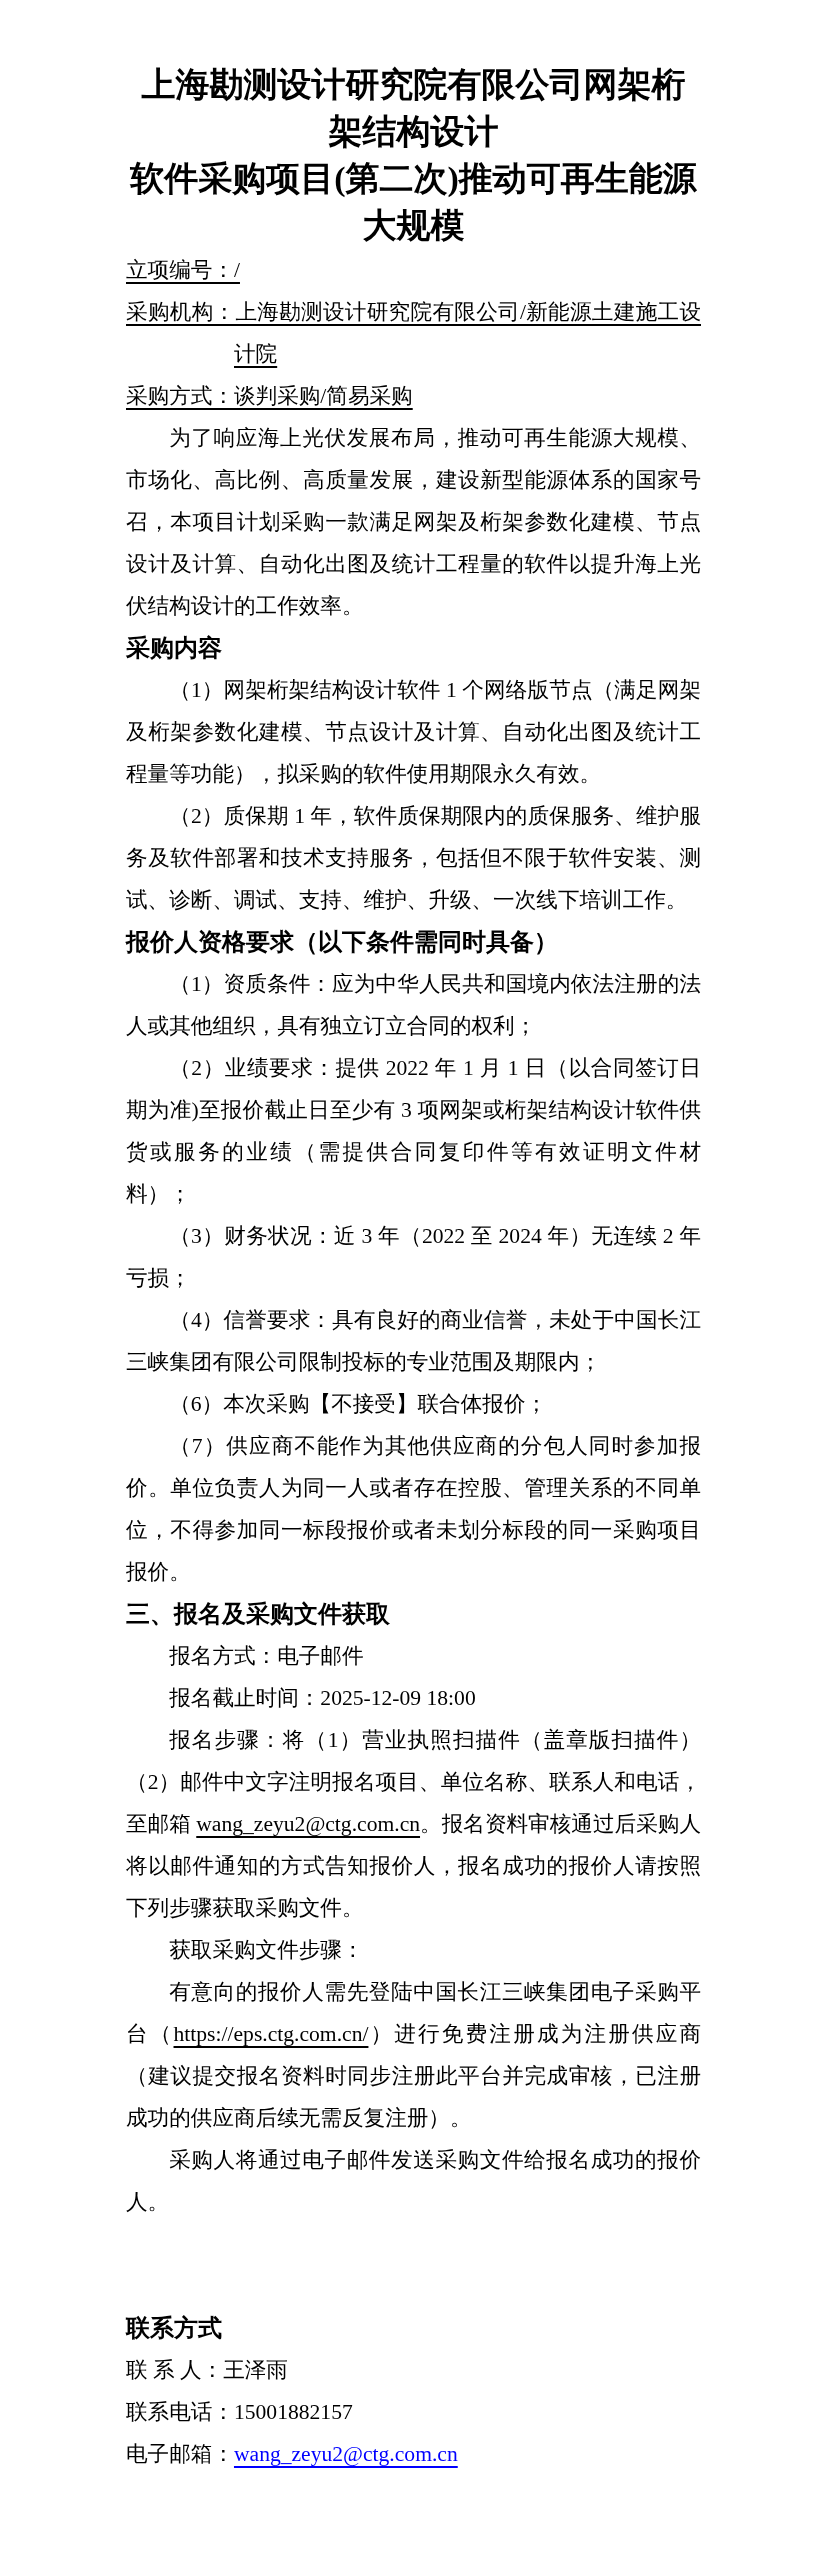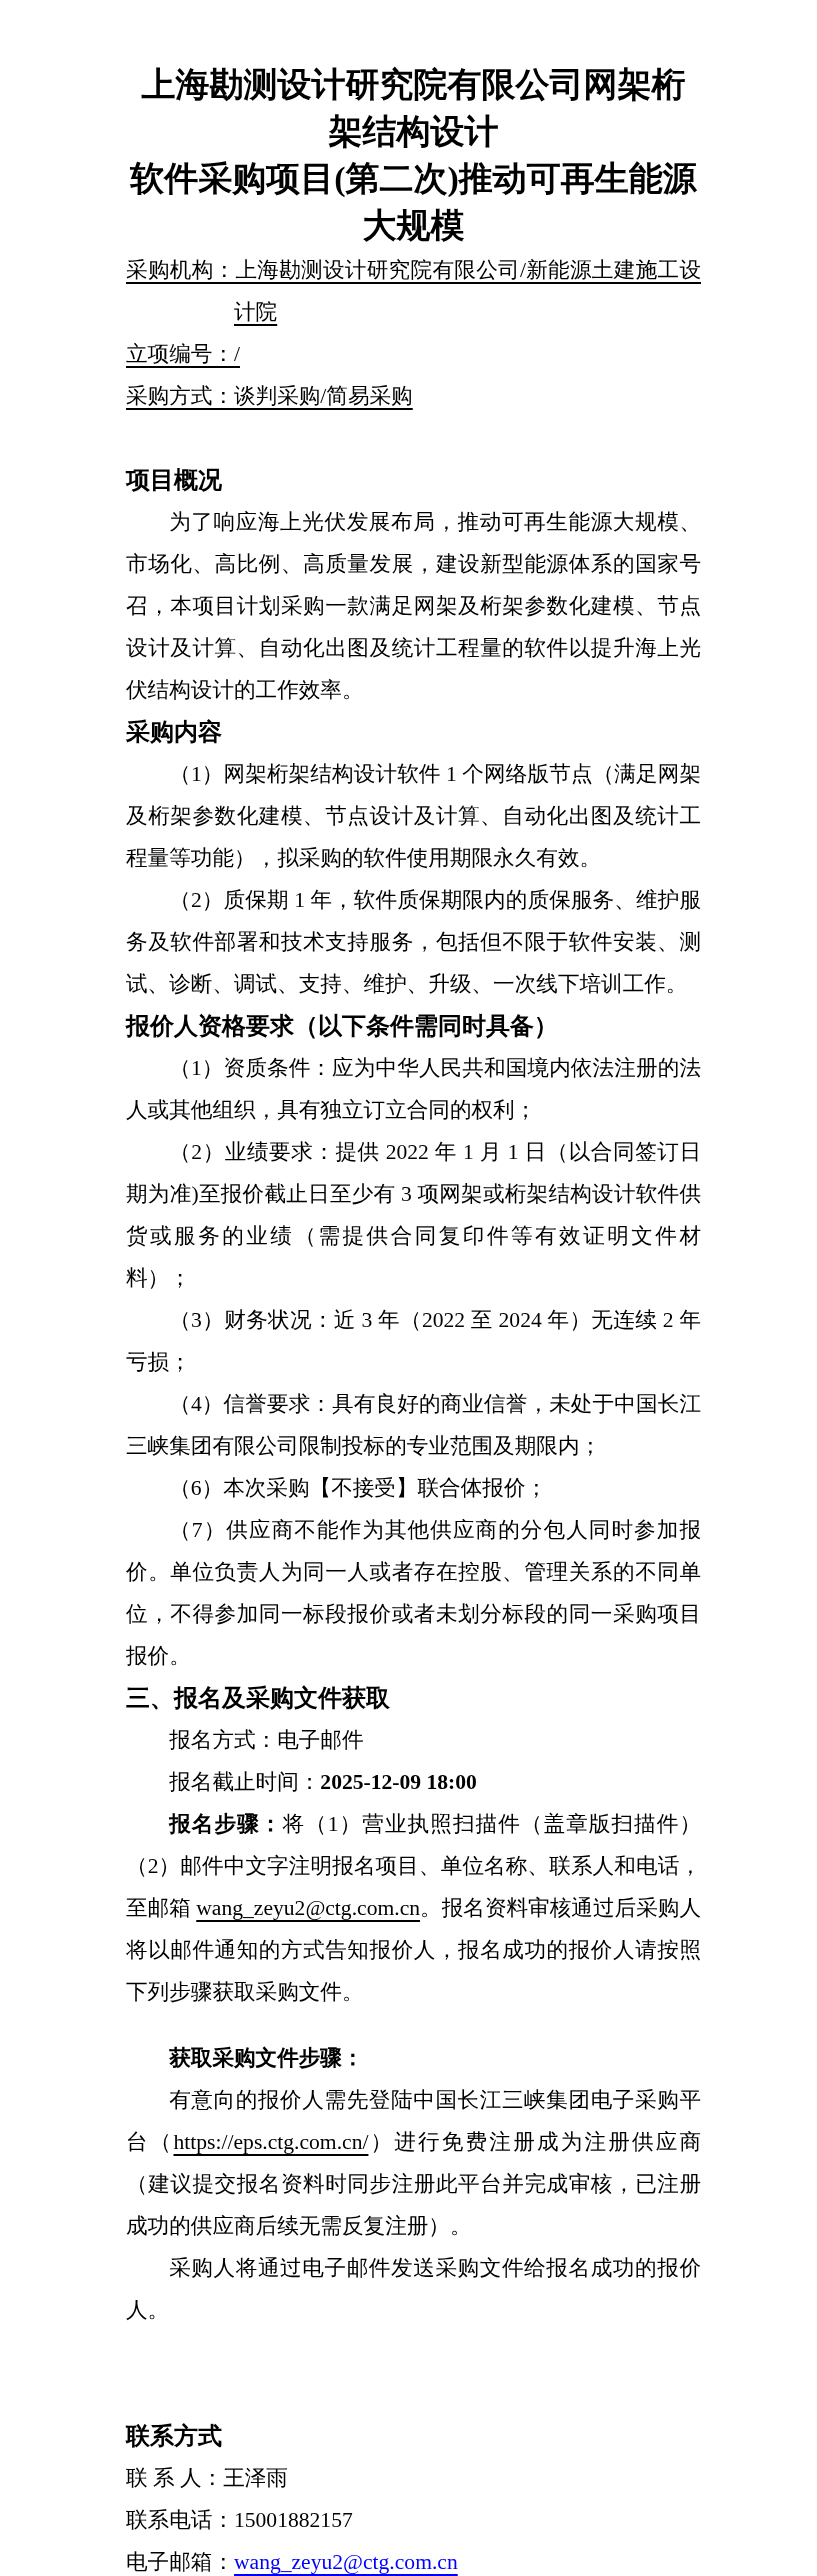--- a/index.html
+++ b/index.html
@@ -23,39 +23,38 @@
   .hang{padding-left:5em;text-indent:-5em;}
   .sec{
     margin:0;font-size:24px;line-height:42px;font-weight:700;
     font-family:"Liberation Sans","DejaVu Sans",sans-serif;
     color:#000;
   }
   .pgap{margin-top:42px;}
   .bgap{margin-top:84px;}
   .body{margin:0;text-align:justify;}
   .indent{text-indent:2em;}
-  .bold{font-weight:700;margin-top:24px;}
+  .bold{font-weight:400;}
   .u{color:#000;text-decoration:underline;text-underline-offset:4.6px;}
   .mail{color:#0000ff;text-decoration:underline;text-underline-offset:4.6px;}
 </style>
 </head>
 <body>
 
 <div class="page">
 
   <h1 class="title">
     <span>上海勘测设计研究院有限公司网架桁架结构设计</span><br>
     <span>软件采购项目(第二次)推动可再生能源大规模</span>
   </h1>
 
+  <p class="meta">立项编号：/</p>
   <p class="meta hang">采购机构：上海勘测设计研究院有限公司/新能源土建施工设计院</p>
-  <p class="meta">立项编号：/</p>
   <p class="meta">采购方式：谈判采购/简易采购</p>
 
-  <h2 class="sec pgap">项目概况</h2>
   <p class="body indent">为了响应海上光伏发展布局，推动可再生能源大规模、市场化、高比例、高质量发展，建设新型能源体系的国家号召，本项目计划采购一款满足网架及桁架参数化建模、节点设计及计算、自动化出图及统计工程量的软件以提升海上光伏结构设计的工作效率。</p>
 
   <h2 class="sec">采购内容</h2>
   <p class="body indent">（1）网架桁架结构设计软件 1 个网络版节点（满足网架及桁架参数化建模、节点设计及计算、自动化出图及统计工程量等功能），拟采购的软件使用期限永久有效。</p>
   <p class="body indent">（2）质保期 1 年，软件质保期限内的质保服务、维护服务及软件部署和技术支持服务，包括但不限于软件安装、测试、诊断、调试、支持、维护、升级、一次线下培训工作。</p>
 
   <h2 class="sec">报价人资格要求（以下条件需同时具备）</h2>
   <p class="body indent">（1）资质条件：应为中华人民共和国境内依法注册的法人或其他组织，具有独立订立合同的权利；</p>
   <p class="body indent">（2）业绩要求：提供 2022 年 1 月 1 日（以合同签订日期为准)至报价截止日至少有 3 项网架或桁架结构设计软件供货或服务的业绩（需提供合同复印件等有效证明文件材料）；</p>
   <p class="body indent">（3）财务状况：近 3 年（2022 至 2024 年）无连续 2 年亏损；</p>

